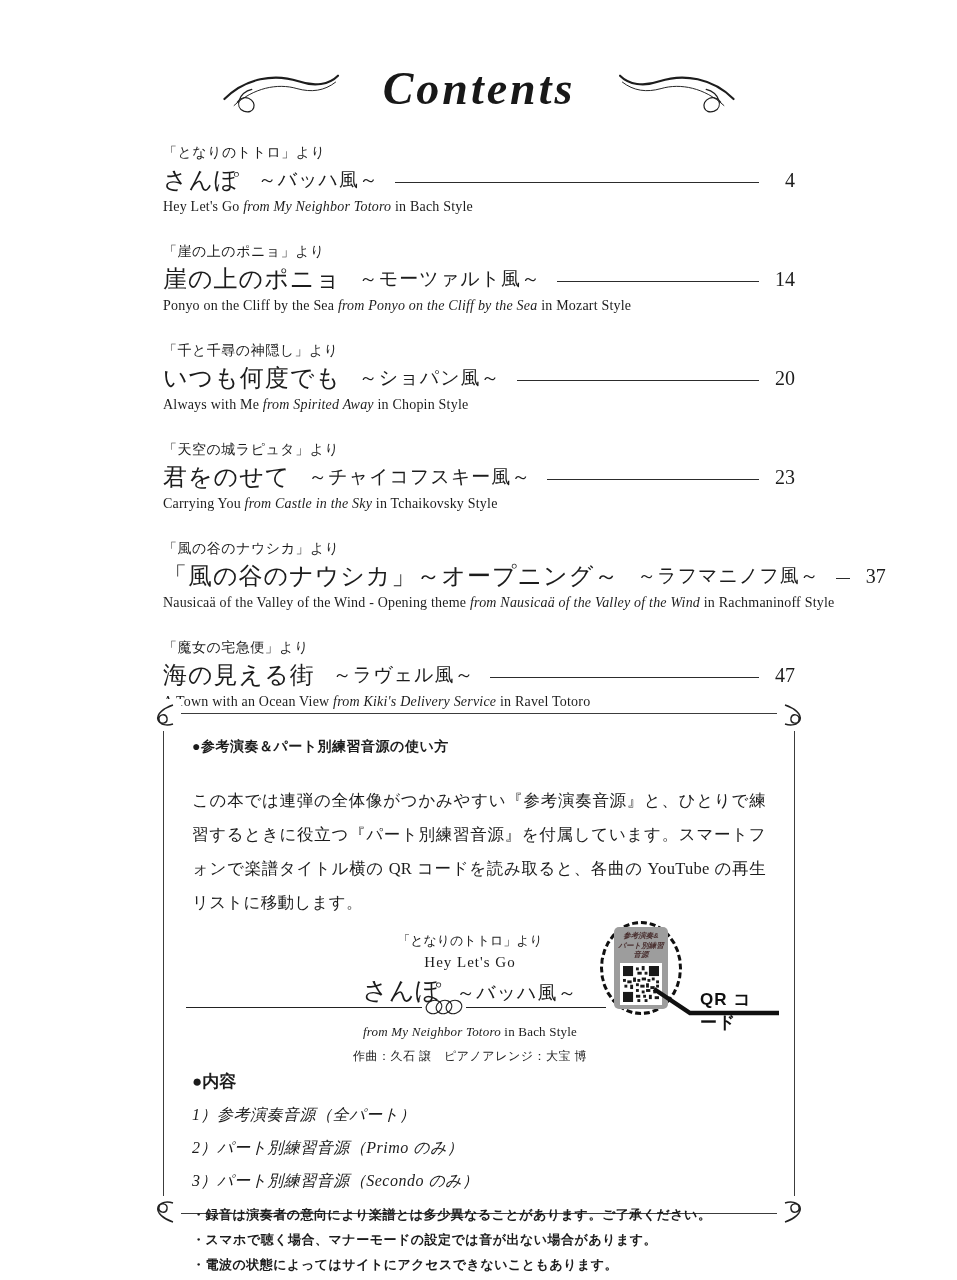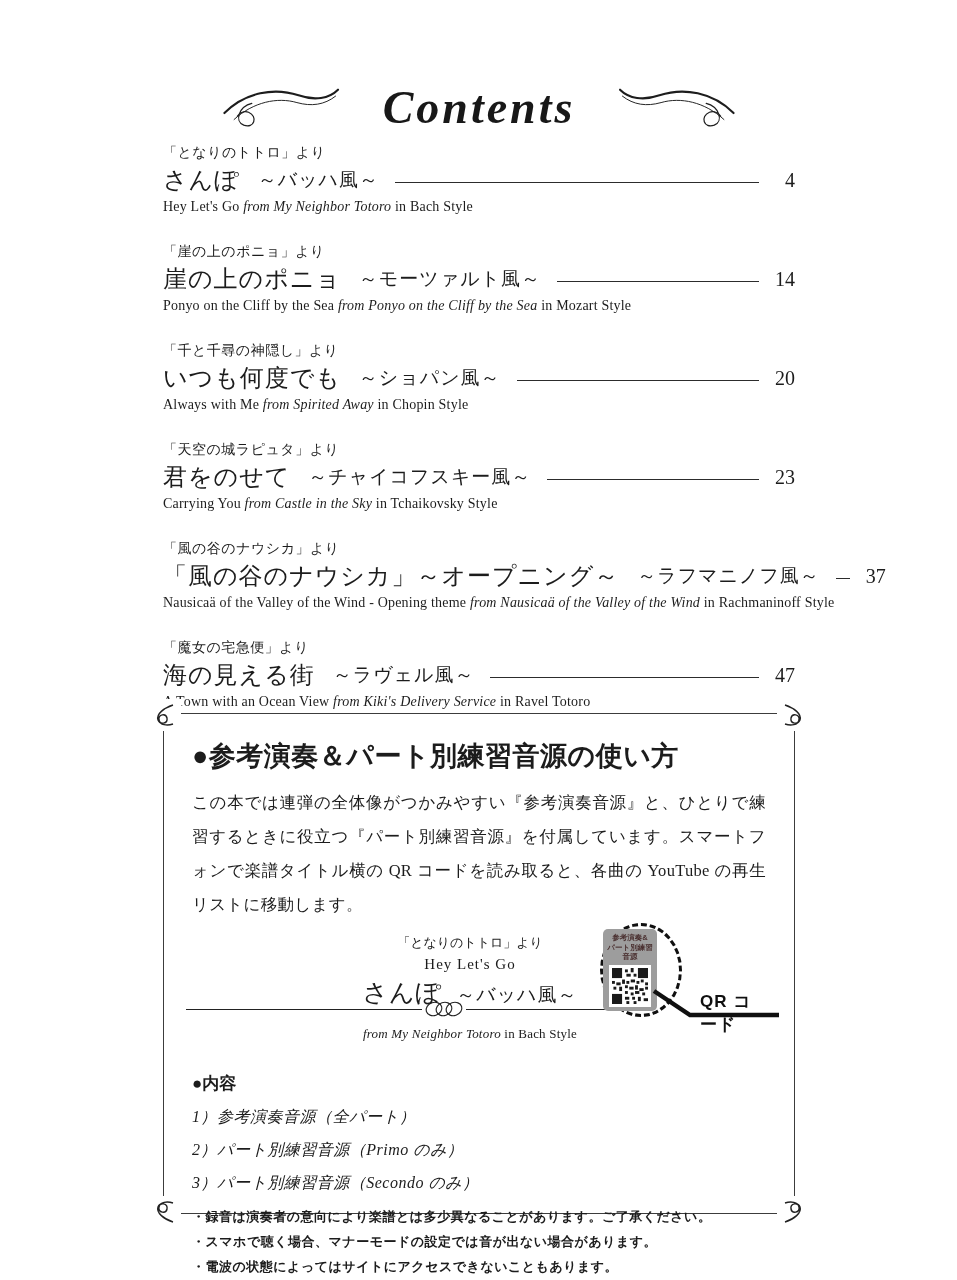--- a/index.html
+++ b/index.html
@@ -5,21 +5,21 @@
   * { margin:0; padding:0; box-sizing:border-box; }
   html,body { background:#ffffff; }
   body {
     width:957px; height:1280px;
     font-family:"Liberation Serif","DejaVu Serif",serif;
     color:#1c1c1c; position:relative; overflow:hidden;
   }
   .content { position:absolute; left:163px; top:62px; width:632px; }
 
   
-  .contents-header { display:flex; align-items:flex-end; justify-content:center; gap:42px; height:72px; margin-bottom:10px; }
+  .contents-header { display:flex; align-items:flex-start; justify-content:center; gap:42px; height:72px; margin-bottom:10px; }
   .contents-title {
     font-style:italic; font-weight:bold; font-size:46px; letter-spacing:3px; color:#181818;
   }
   .flourish { width:122px; height:58px; }
   .flourish.right { transform:scaleX(-1); }
   .flourish path { fill:none; stroke:#1d1d1d; stroke-linecap:round; }
 
   
   .toc-entry { margin-bottom:28px; }
   .toc-source { font-size:14px; letter-spacing:0.5px; margin-bottom:2px; }
@@ -37,42 +37,42 @@
     border:1.5px solid #3c3c3c; padding:24px 28px 0;
   }
   .corner-knot { position:absolute; width:32px; height:32px; background:#fff; display:flex; align-items:center; justify-content:center; }
   .corner-knot svg { width:26px; height:26px; }
   .corner-knot path { fill:none; stroke:#222; stroke-width:1.4; }
   .knot-tl { left:-15px; top:-15px; }
   .knot-tr { right:-15px; top:-15px; transform:scaleX(-1); }
   .knot-bl { left:-15px; bottom:-15px; transform:scaleY(-1); }
   .knot-br { right:-15px; bottom:-15px; transform:scale(-1,-1); }
 
-  .box-heading { font-family:"Liberation Sans","DejaVu Sans",sans-serif; font-weight:bold; font-size:27px; letter-spacing:0.5px; margin-bottom:12px; }
+  .box-heading { font-family:"Liberation Sans","DejaVu Sans",sans-serif; font-weight:bold; font-size:14px; letter-spacing:0.5px; margin-bottom:28px; }
   .box-body { font-size:16.5px; line-height:2.06; text-align:justify; letter-spacing:0.3px; }
 
   
   .sample { position:relative; height:142px; margin-top:8px; }
   .sample-rule { position:absolute; left:-6px; top:79px; width:420px; border-top:1.5px solid #222; }
   .sample-ornament { position:absolute; left:230px; top:68px; width:44px; height:23px; background:#fff; }
   .sample-ornament svg { width:44px; height:23px; }
   .sample-ornament ellipse { fill:none; stroke:#222; stroke-width:1.1; }
   .sample-text { position:absolute; left:58px; top:4px; width:440px; text-align:center; }
   .s-source { font-size:13px; }
   .s-entitle { font-size:15px; margin-top:4px; letter-spacing:1px; }
   .s-title { font-size:25px; margin-top:3px; letter-spacing:1px; }
   .s-title .s-style { font-size:19px; margin-left:14px; }
   .s-ensub { font-size:13px; margin-top:17px; letter-spacing:0.2px; }
   .s-ensub .it { font-style:italic; }
   .s-credits { font-size:12px; margin-top:8px; letter-spacing:0.5px; }
 
   .qr-circle {
     position:absolute; left:408px; top:-7px; width:82px; height:94px;
     border:3.5px dashed #101010; border-radius:50%;
-    display:flex; align-items:center; 
+    display:flex; align-items:center; justify-content:center;font-style:italic;
   }
   .qr-card { width:54px; background:#9d9d9d; border-radius:5px; padding:4px 3px 4px; text-align:center; }
   .qr-card-label { font-family:"Liberation Sans","DejaVu Sans",sans-serif; font-size:7.5px; font-weight:bold; color:#4a3030; line-height:1.3; }
   .qr-img { width:42px; height:42px; background:#fff; margin:3px auto 0; padding:3px; }
   .qr-img svg { width:36px; height:36px; display:block; }
   .qr-img rect { fill:#1a1a1a; }
 
   .qr-callout-line { position:absolute; left:458px; top:58px; width:132px; height:34px; }
   .qr-callout-line polyline { fill:none; stroke:#101010; stroke-width:4.5; }
   .qr-callout-label {
@@ -235,20 +235,21 @@
     <div class="sample-text">
       <div class="s-source">「となりのトトロ」より</div>
       <div class="s-entitle">Hey Let's Go</div>
       <div class="s-title">
         <span>さんぽ</span><span class="s-style">～バッハ風～</span>
       </div>
       <div class="s-ensub">
         <span class="it">from My Neighbor Totoro</span>
         <span>in Bach Style</span>
       </div>
+      <div class="s-credits">作曲：久石 譲　ピアノアレンジ：大宝 博</div>
     </div>
 
     <div class="qr-circle">
       <div class="qr-card">
         <div class="qr-card-label">
           <div>参考演奏&amp;</div>
           <div>パート別練習音源</div>
         </div>
         <div class="qr-img">
           <svg viewBox="0 0 25 25">

